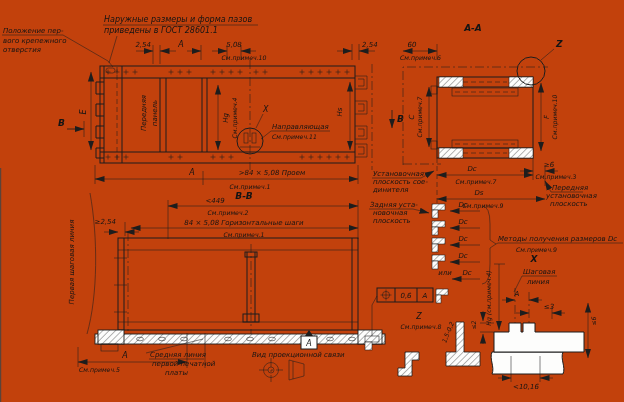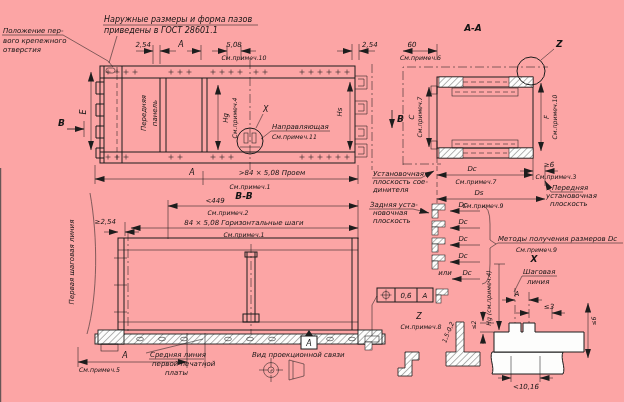--- a/index.html
+++ b/index.html
@@ -1,16 +1,16 @@
 <!DOCTYPE html>
 <html><head>
 <meta charset="utf-8">
 <style>
   html,body{margin:0;padding:0;background:#e8e8e8;}
-  #stage{width:624px;height:402px;background:#fca5a5;position:relative;overflow:hidden;}
+  #stage{width:624px;height:402px;background:#c2410c;position:relative;overflow:hidden;}
   svg{display:block;}
   text{font-family:"DejaVu Sans",sans-serif;font-style:italic;fill:#141414;}
   .f6{font-size:6.2px;}
   .f7{font-size:7px;}
   .f8{font-size:8px;}
   .f9{font-size:9px;font-weight:bold;}
   .o{stroke:#1d1d1d;stroke-width:1;fill:none;}
   .ow{stroke:#1d1d1d;stroke-width:1;fill:#fdfdfc;}
   .t{stroke:#1d1d1d;stroke-width:.55;fill:none;}
   .dd{stroke-dasharray:9 3 2 3;}

